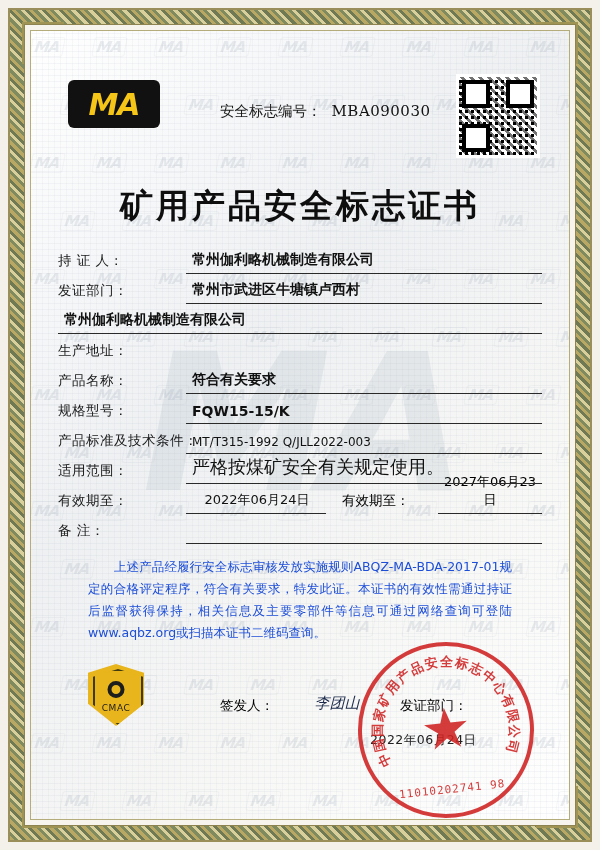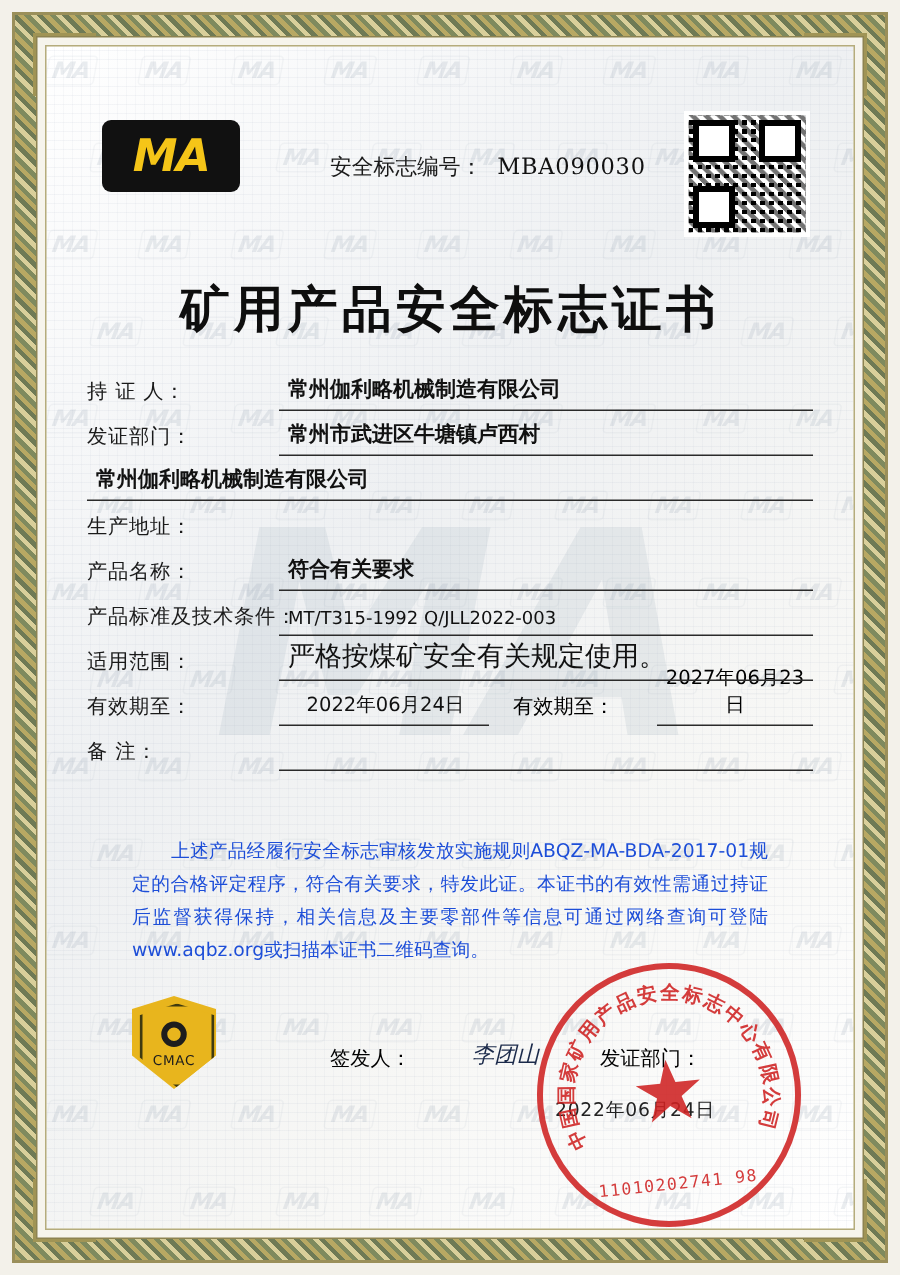--- a/index.html
+++ b/index.html
@@ -544,20 +544,24 @@
           <div class="field-value ">常州伽利略机械制造有限公司</div>
         </div>
         <div class="field-row">
           <div class="field-label">生产地址：</div>
         </div>
         <div class="field-row">
           <div class="field-label">产品名称：</div>
           <div class="field-value ">符合有关要求</div>
         </div>
         <div class="field-row">
+          <div class="field-label">规格型号：</div>
+          <div class="field-value ">FQW15-15/K</div>
+        </div>
+        <div class="field-row">
           <div class="field-label">产品标准及技术条件：</div>
           <div class="field-value small">MT/T315-1992 Q/JLL2022-003</div>
         </div>
         <div class="field-row">
           <div class="field-label">适用范围：</div>
           <div class="field-value normal">严格按煤矿安全有关规定使用。</div>
         </div>
         <div class="date-row">
           <div class="field-label">有效期至：</div>
           <div class="field-value">2022年06月24日</div>

